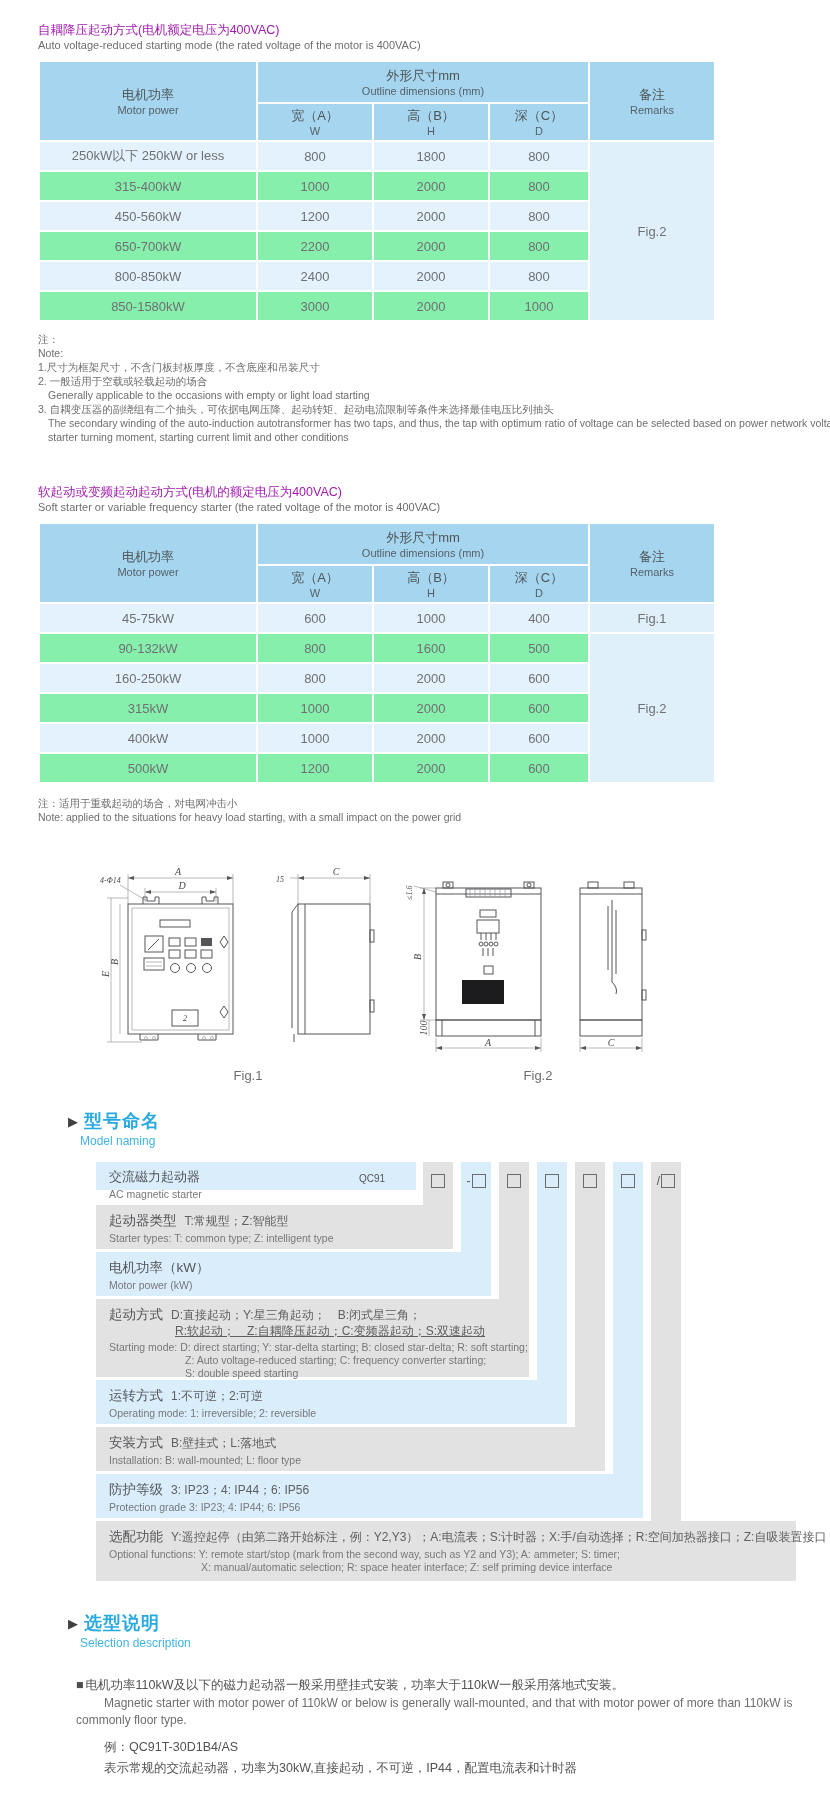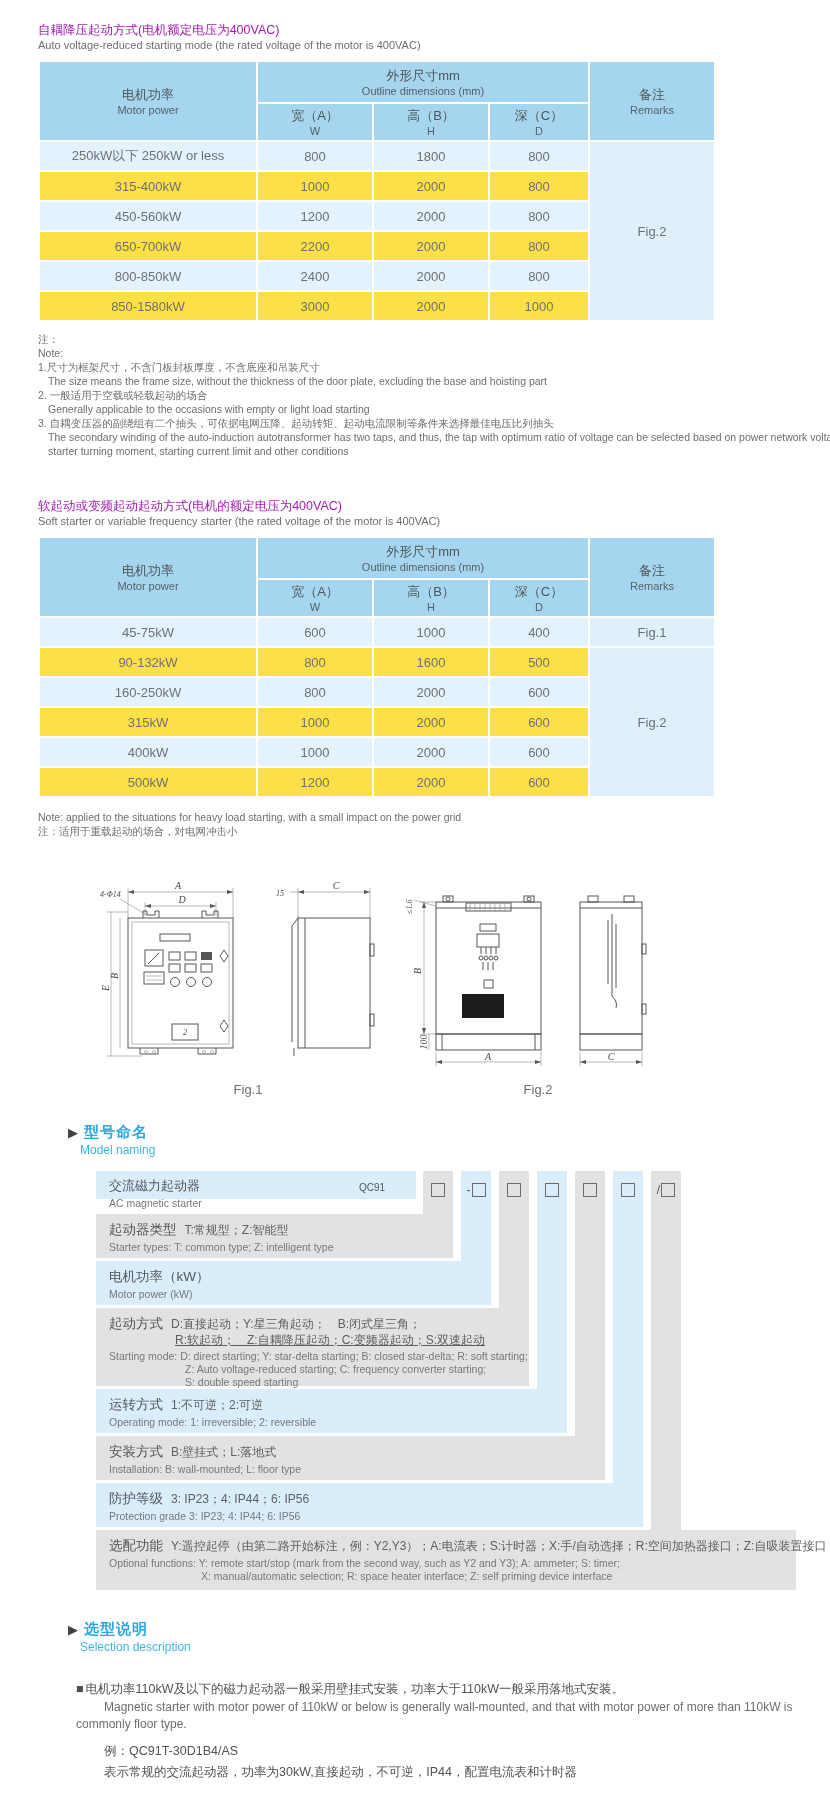--- a/index.html
+++ b/index.html
@@ -14,42 +14,42 @@
   .sec-title-zh { font-size:12.5px; color:#a21caf; line-height:16px; }
   .sec-title-en { font-size:11px; color:#6d6e71; line-height:15px; margin-bottom:7px; }
 
   table.dim { border-collapse:separate; border-spacing:2px; width:678px; table-layout:fixed; }
   table.dim th, table.dim td { text-align:center; vertical-align:middle; font-weight:normal; }
   table.dim th { background:#a6d5ef; color:#4e5658; }
   table.dim .hz { font-size:13px; line-height:17px; }
   table.dim .he { font-size:11px; line-height:14px; color:#55616a; }
   table.dim td { font-size:13px; color:#6f7073; height:28px; }
   tr.rlight td { background:#e3f2fc; }
-  tr.rdark  td { background:#fde047; }
+  tr.rdark  td { background:#86efac; }
   td.remark { background:#dff0fb !important; font-size:12.5px; }
 
   .notes { margin-top:10px; font-size:10.5px; color:#6d6e71; line-height:14px; }
   .notes div { white-space:nowrap; }
   .notes .ind { padding-left:10px; }
 
   .figrow { display:flex; margin:38px 0 0 60px; }
   .figblock { text-align:center; }
   .figblock.f1 { width:300px; }
   .figblock.f2 { width:280px; }
   .figcap { font-size:13px; color:#6d6e71; margin-top:2px; }
   svg .ln { stroke:#55565a; stroke-width:1; fill:none; }
   svg .thin { stroke:#8a8b8e; stroke-width:0.6; fill:none; }
   svg .fillD { fill:#55565a; stroke:none; }
   svg .dimt { font:italic 10px "Liberation Serif","DejaVu Serif",serif; fill:#4a4a4c; }
   svg .dims { font:italic 8px "Liberation Serif","DejaVu Serif",serif; fill:#4a4a4c; }
 
   .sec-head { margin-left:30px; }
   .sec-head .h1 { display:flex; align-items:center; }
   .sec-head .arrow { color:#3f4042; font-size:13px; margin-right:6px; }
-  .sec-head .hz { color:#29a9e1; font-size:15px; font-weight:bold; letter-spacing:1px; }
+  .sec-head .hz { color:#29a9e1; font-size:18px; font-weight:bold; letter-spacing:1px; }
   .sec-head .he { color:#3fb3e4; font-size:12px; margin-left:12px; margin-top:1px; }
 
   .naming { position:relative; width:700px; height:419px; margin:14px 0 0 58px; }
   .nrow, .strip { position:absolute; }
   .bb { background:#d9edfb; }
   .gb { background:#e2e2e2; }
   .nrow { left:0; padding:6px 0 0 13px; overflow:visible; white-space:nowrap; }
   .nlabel { font-size:13.5px; color:#55565a; margin-right:8px; }
   .ndesc { font-size:12px; color:#5f6063; }
   .nen { font-size:10.5px; color:#77787b; line-height:13px; margin-top:2px; }
@@ -149,21 +149,20 @@
       <td>2000</td>
       <td>1000</td>
     </tr>
   </tbody>
       </table>
 
   <div class="notes">
     <div>注：</div>
     <div>Note:</div>
     <div>1.尺寸为框架尺寸，不含门板封板厚度，不含底座和吊装尺寸</div>
-    <div class="ind">The size means the frame size, without the thickness of the door plate, excluding the base and hoisting part</div>
     <div>2. 一般适用于空载或轻载起动的场合</div>
     <div class="ind">Generally applicable to the occasions with empty or light load starting</div>
     <div>3. 自耦变压器的副绕组有二个抽头，可依据电网压降、起动转矩、起动电流限制等条件来选择最佳电压比列抽头</div>
     <div class="ind">The secondary winding of the auto-induction autotransformer has two taps, and thus, the tap with optimum ratio of voltage can be selected based on power network voltage drop,</div>
     <div class="ind">starter turning moment, starting current limit and other conditions</div>
   </div>
 
   <div style="margin-top:40px">
     <div class="sec-title-zh">软起动或变频起动起动方式(电机的额定电压为400VAC)</div>
     <div class="sec-title-en">Soft starter or variable frequency starter (the rated voltage of the motor is 400VAC)</div>
@@ -241,22 +240,22 @@
     <tr class="rdark">
       <td>500kW</td>
       <td>1200</td>
       <td>2000</td>
       <td>600</td>
     </tr>
   </tbody>
       </table>
 
   <div class="notes" style="margin-top:12px">
+    <div>注：适用于重载起动的场合，对电网冲击小</div>
     <div>Note: applied to the situations for heavy load starting, with a small impact on the power grid</div>
-    <div>注：适用于重载起动的场合，对电网冲击小</div>
   </div>
 
   <div class="figrow">
     <div class="figblock f1">
       <svg width="300" height="200" viewBox="0 0 300 200">
 
         <line class="thin" x1="30" y1="16" x2="135" y2="16"></line>
         <line class="thin" x1="30" y1="12" x2="30" y2="42"></line>
             <line class="thin" x1="135" y1="12" x2="135" y2="42"></line>
         <path class="fillD" d="M30,16 l6,-2 v4 z"></path>

